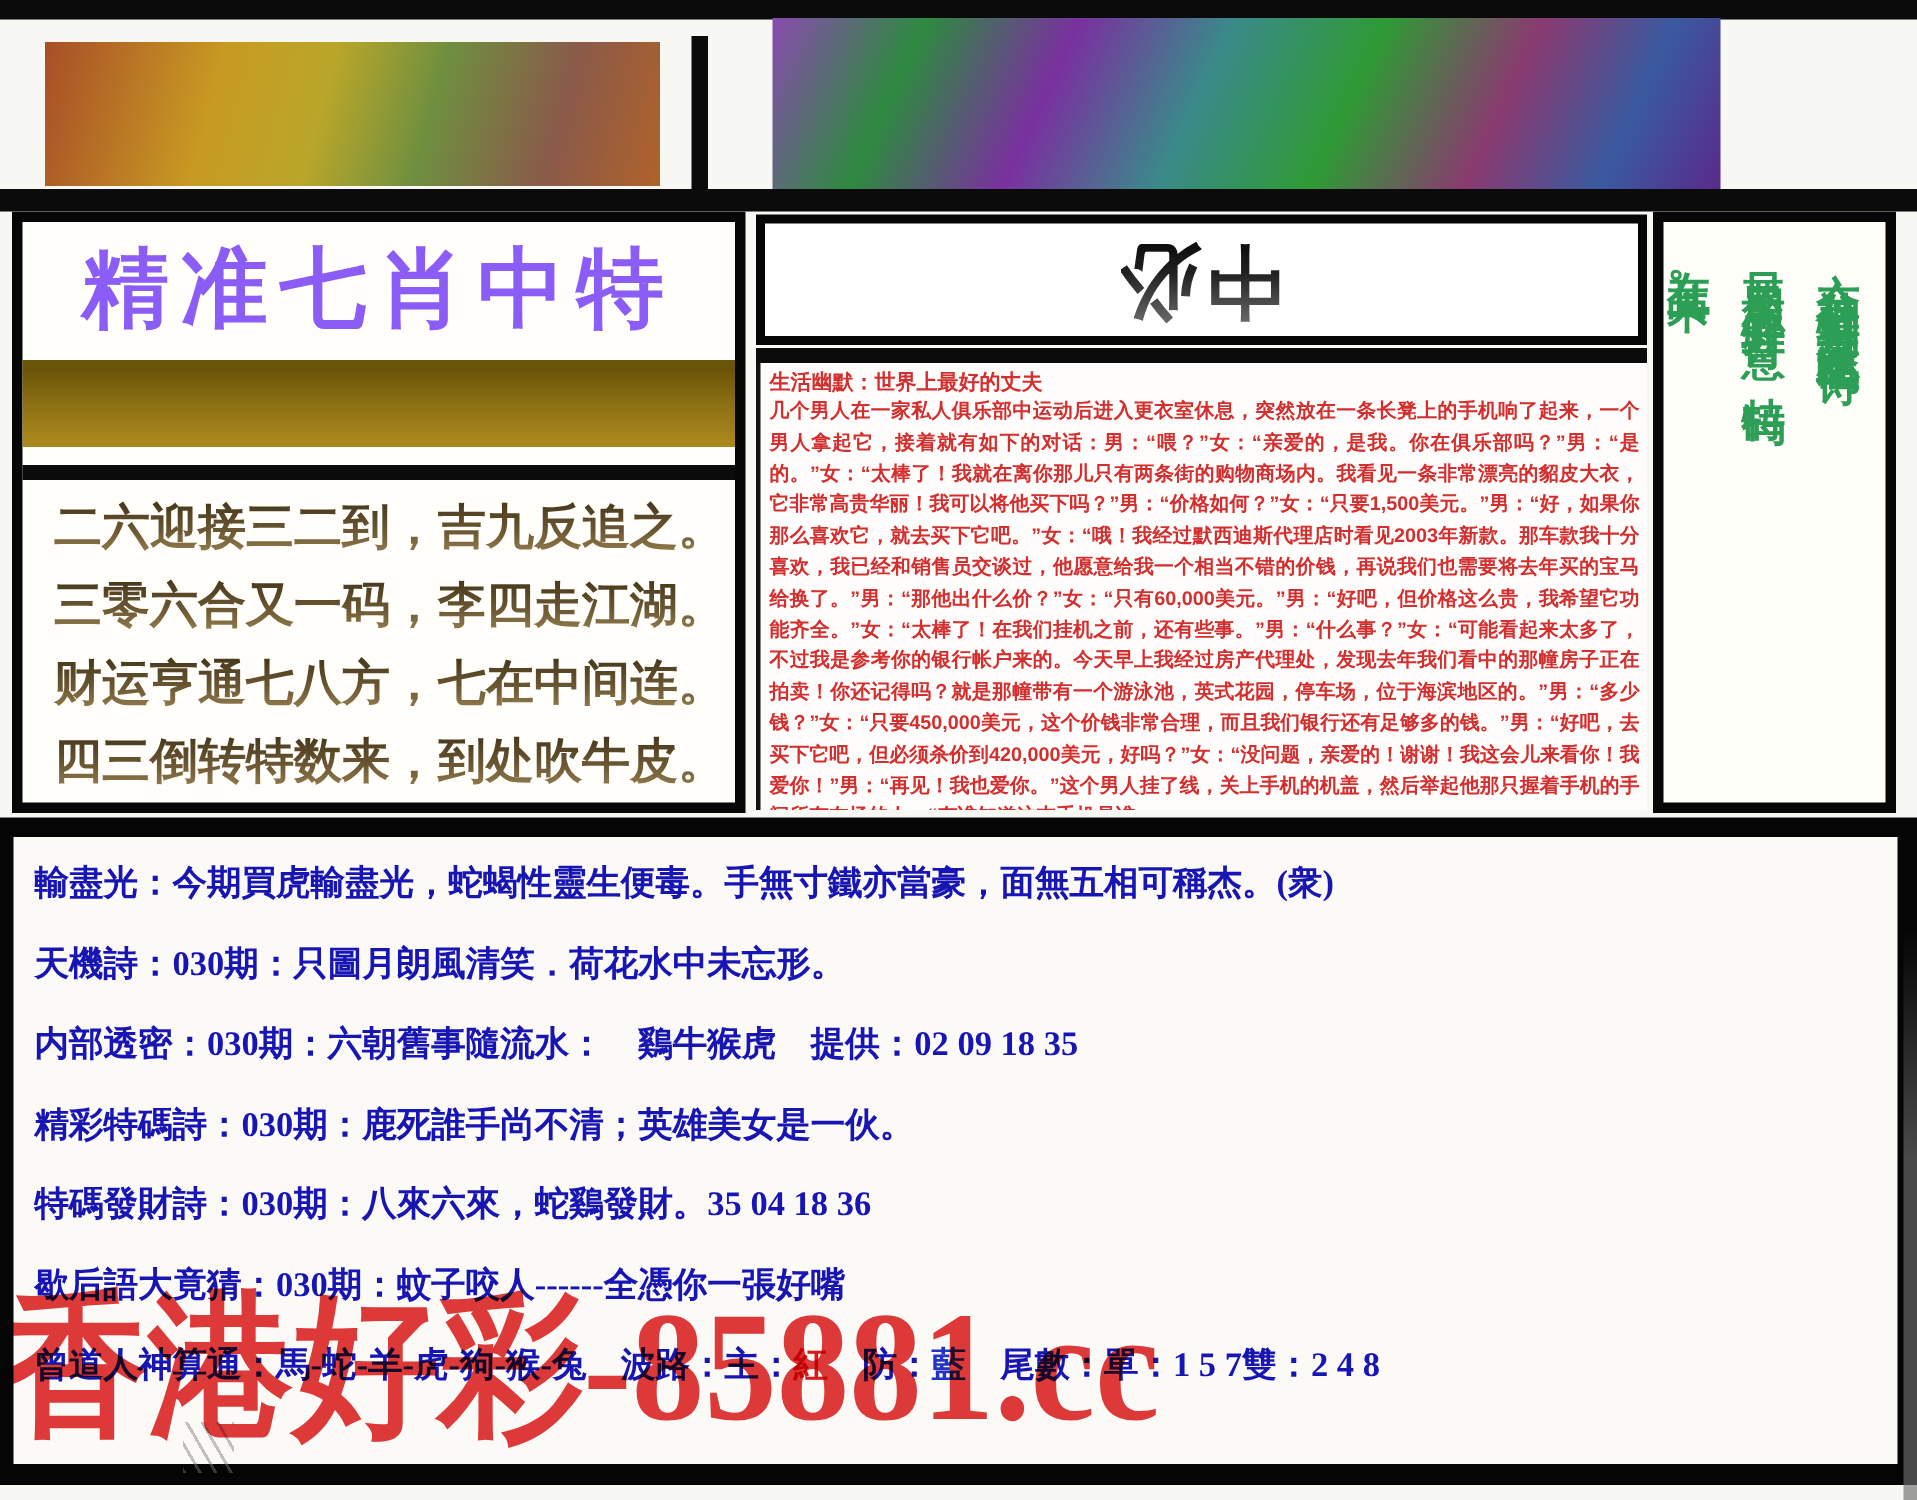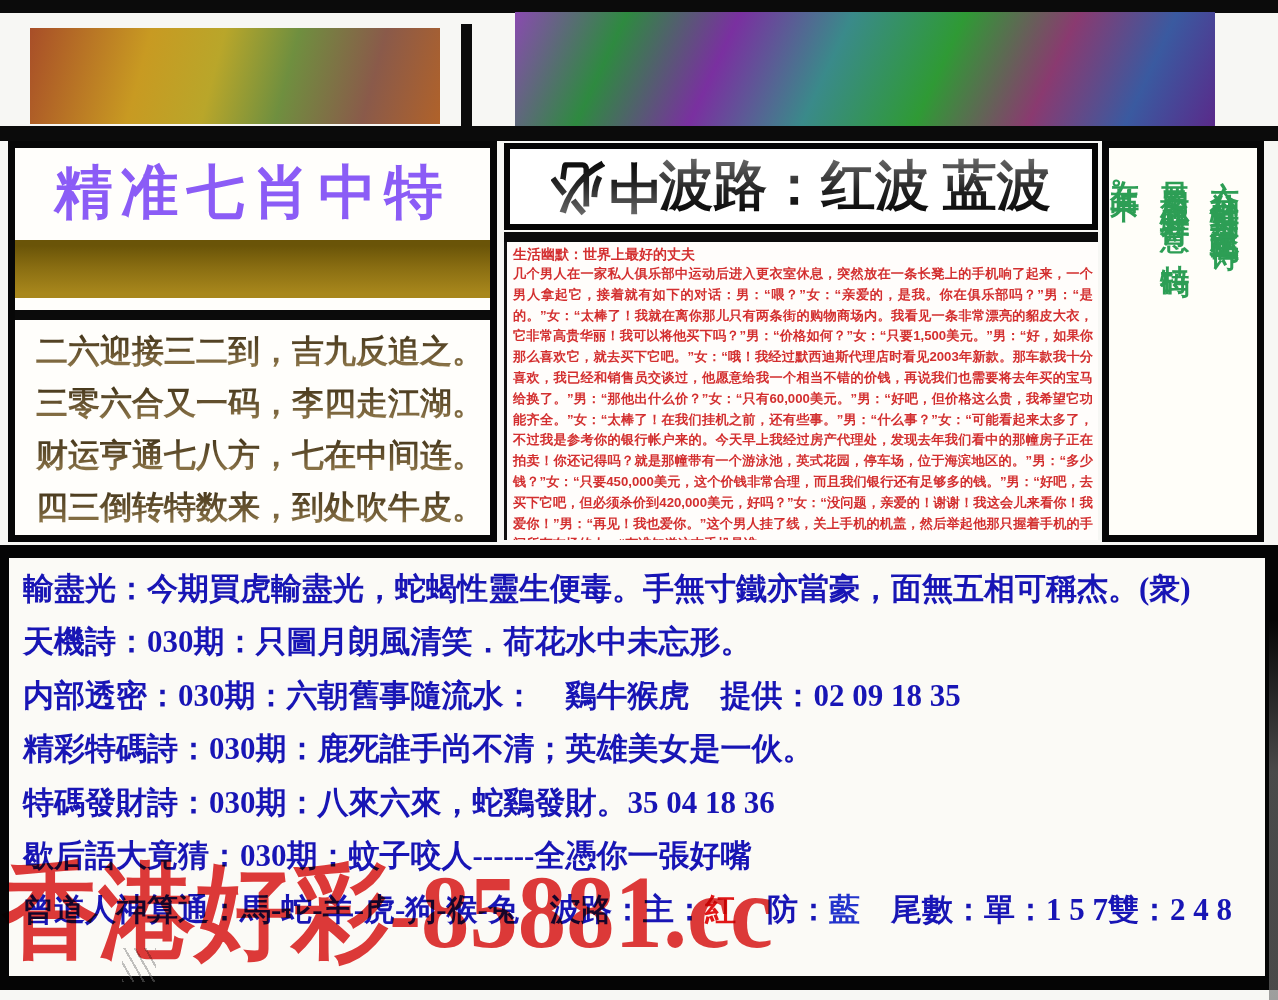--- a/index.html
+++ b/index.html
@@ -20,21 +20,21 @@
   
   .top-bar { left:0; top:8; width:1278px; height:13px; background:#0b0b0b; }
   .issue-label {
     left:30px; top:28px; width:410px; height:96px;
     font-size:56px; line-height:96px; font-weight:bold; text-align:center;
     background:linear-gradient(105deg,#a84e28 0%,#c89a22 28%,#b9a62a 45%,#6f8f3f 62%,#8a5a4a 82%,#b0622a 100%);
     white-space:nowrap;
   }
   .header-divider { left:461px; top:24px; width:11px; height:104px; background:#0b0b0b; }
   .masthead {
-    left:515px; top:12px; width:700px; height:114px;
+    left:515px; top:12px; width:632px; height:114px;
     font-size:100px; line-height:114px; font-weight:bold; text-align:center;
     letter-spacing:6px; white-space:nowrap;
     background:linear-gradient(115deg,#8a4ab0 0%,#2e8a40 15%,#7a30a0 30%,#3a8a8a 45%,#2f9a35 60%,#8a3a70 75%,#3a5aa0 88%,#5a2a8a 100%);
   }
   .main-rule { left:0; top:126px; width:1278px; height:15px; background:#0b0b0b; }
 
   
   .left-box {
     left:8px; top:141px; width:489px; height:401px;
     border:7px solid #070707; background:#fffefb;
@@ -102,21 +102,21 @@
 
   
   .bottom-box {
     left:0; top:545px; width:1278px; height:445px;
     border:9px solid #050505; border-top-width:13px;
     border-bottom-width:14px; border-right-width:13px;
     background:#fbfaf6; padding:4px 10px 0 14px;
   }
   .b-line {
     height:53.5px; display:flex; align-items:center;
-    font-size:31px; font-weight:bold; color:#1815b5; white-space:nowrap;
+    font-size:23px; font-weight:bold; color:#1815b5; white-space:nowrap;
   }
   .b-red  { color:#e01616; }
   .b-blue { color:#2233cc; }
 
   
   .watermark {
     left:2px; top:852px; z-index:6;
     font-size:104px; line-height:1.15; font-weight:bold;
     color:#e03a3a; white-space:nowrap;
     transform:scaleX(0.93); transform-origin:left center;
@@ -150,21 +150,20 @@
     <div class="verse-line">二六迎接三二到，吉九反追之。</div>
     <div class="verse-line">三零六合又一码，李四走江湖。</div>
     <div class="verse-line">财运亨通七八方，七在中间连。</div>
     <div class="verse-line">四三倒转特数来，到处吹牛皮。</div>
   </div>
 </div>
 
 <div class="abs wave-box">
   <span class="wtxt rot">必</span>
     <span class="wtxt rot">中</span>
-    <span class="wtxt">波路：红波 蓝波</span>
 </div>
 <div class="abs story-bar"></div>
 <div class="abs story-box">
   <div class="joke-title">生活幽默：世界上最好的丈夫</div>
   <div class="joke-body">几个男人在一家私人俱乐部中运动后进入更衣室休息，突然放在一条长凳上的手机响了起来，一个男人拿起它，接着就有如下的对话：男：“喂？”女：“亲爱的，是我。你在俱乐部吗？”男：“是的。”女：“太棒了！我就在离你那儿只有两条街的购物商场内。我看见一条非常漂亮的貂皮大衣，它非常高贵华丽！我可以将他买下吗？”男：“价格如何？”女：“只要1,500美元。”男：“好，如果你那么喜欢它，就去买下它吧。”女：“哦！我经过默西迪斯代理店时看见2003年新款。那车款我十分喜欢，我已经和销售员交谈过，他愿意给我一个相当不错的价钱，再说我们也需要将去年买的宝马给换了。”男：“那他出什么价？”女：“只有60,000美元。”男：“好吧，但价格这么贵，我希望它功能齐全。”女：“太棒了！在我们挂机之前，还有些事。”男：“什么事？”女：“可能看起来太多了，不过我是参考你的银行帐户来的。今天早上我经过房产代理处，发现去年我们看中的那幢房子正在拍卖！你还记得吗？就是那幢带有一个游泳池，英式花园，停车场，位于海滨地区的。”男：“多少钱？”女：“只要450,000美元，这个价钱非常合理，而且我们银行还有足够多的钱。”男：“好吧，去买下它吧，但必须杀价到420,000美元，好吗？”女：“没问题，亲爱的！谢谢！我这会儿来看你！我爱你！”男：“再见！我也爱你。”这个男人挂了线，关上手机的机盖，然后举起他那只握着手机的手问所有在场的人：“有谁知道这支手机是谁</div>
 </div>
 
 <div class="abs right-box">
   <div class="vert-wrap">
     <span class="vert-col">六合神童特别奉献透码诗</span>

